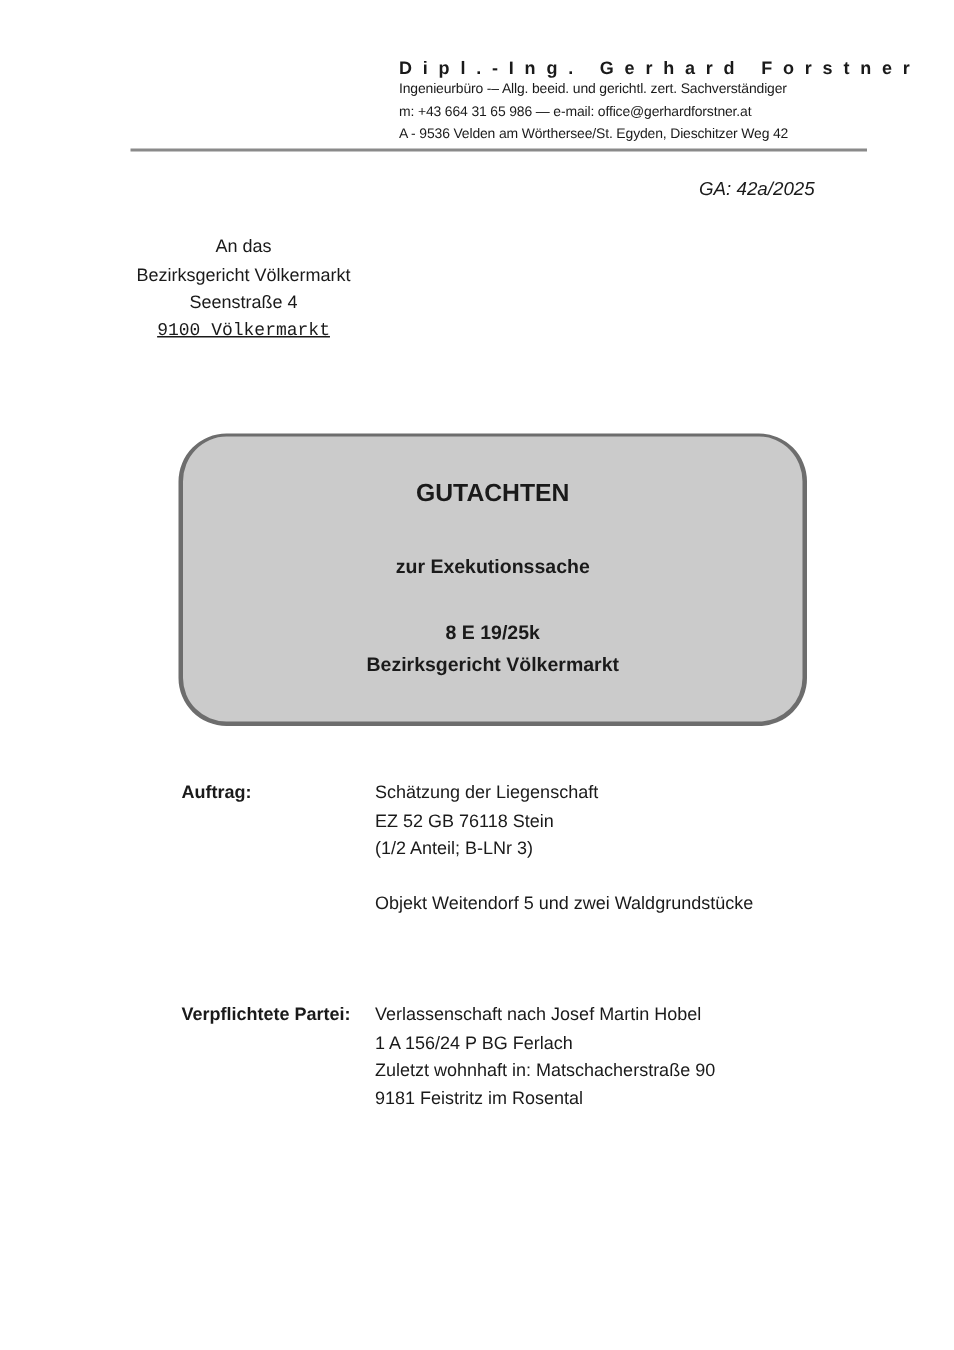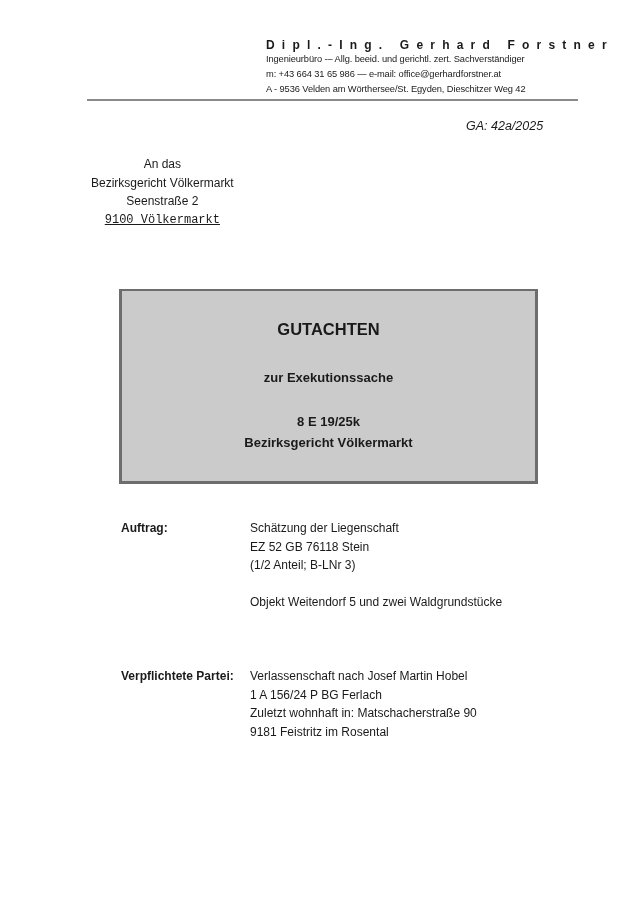--- a/index.html
+++ b/index.html
@@ -68,20 +68,21 @@
       top: 289px;
       width: 413px;
       height: 190px;
       background: #cbcbcb;
       border-top: 2px solid #6d6d6d;
       border-left: 3px solid #6d6d6d;
       border-right: 3px solid #6d6d6d;
       border-bottom: 3px solid #6d6d6d;
       text-align: center;
       font-weight: bold;
+      border-radius: 32px;
     }
     .tb-title {
       position: absolute;
       left: 0; right: 0;
       top: 29px;
       font-size: 16.5px;
     }
     .tb-sub {
       position: absolute;
       left: 0; right: 0;
@@ -129,21 +130,21 @@
   <div class="lh-line">m: +43 664 31 65 986     —     e-mail:  office@gerhardforstner.at</div>
   <div class="lh-line">A - 9536 Velden am Wörthersee/St. Egyden,  Dieschitzer Weg 42</div>
 </div>
 <div class="lh-rule"></div>
 
 <div class="ref">GA: 42a/2025</div>
 
 <div class="address">
   <div>An das</div>
   <div>Bezirksgericht Völkermarkt</div>
-  <div>Seenstraße 2</div>
+  <div>Seenstraße 4</div>
   <div class="u">9100 Völkermarkt</div>
 </div>
 
 <div class="title-box">
   <div class="tb-title">GUTACHTEN</div>
   <div class="tb-sub">zur Exekutionssache</div>
   <div class="tb-case">
     <div>8 E 19/25k</div>
     <div>Bezirksgericht Völkermarkt</div>
   </div>

